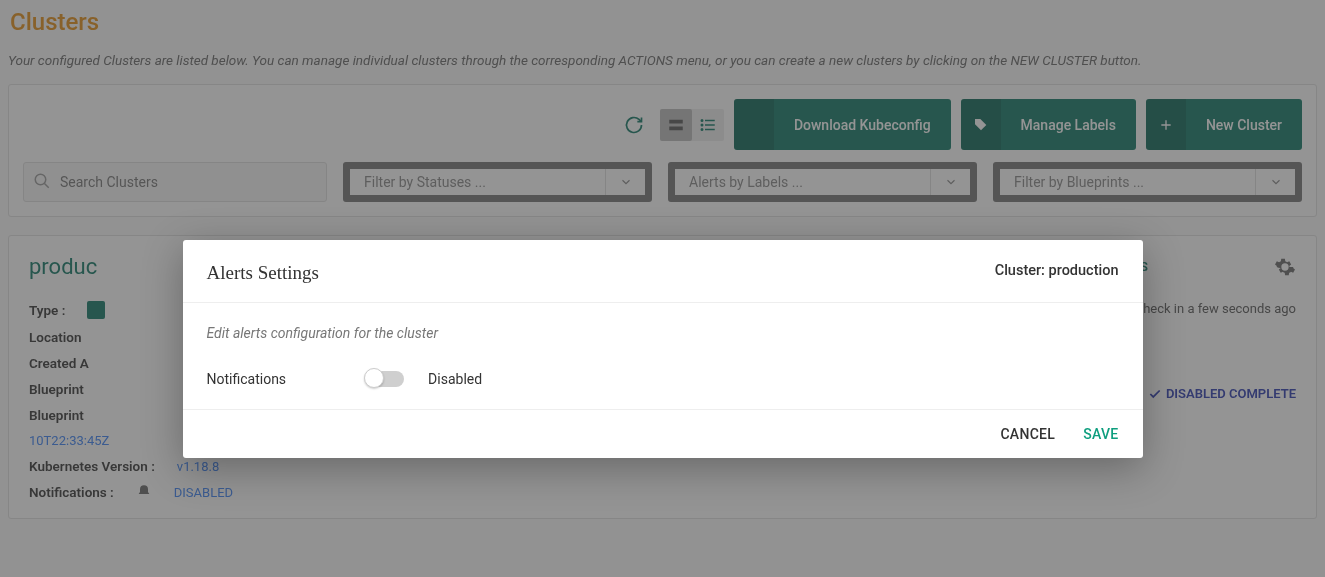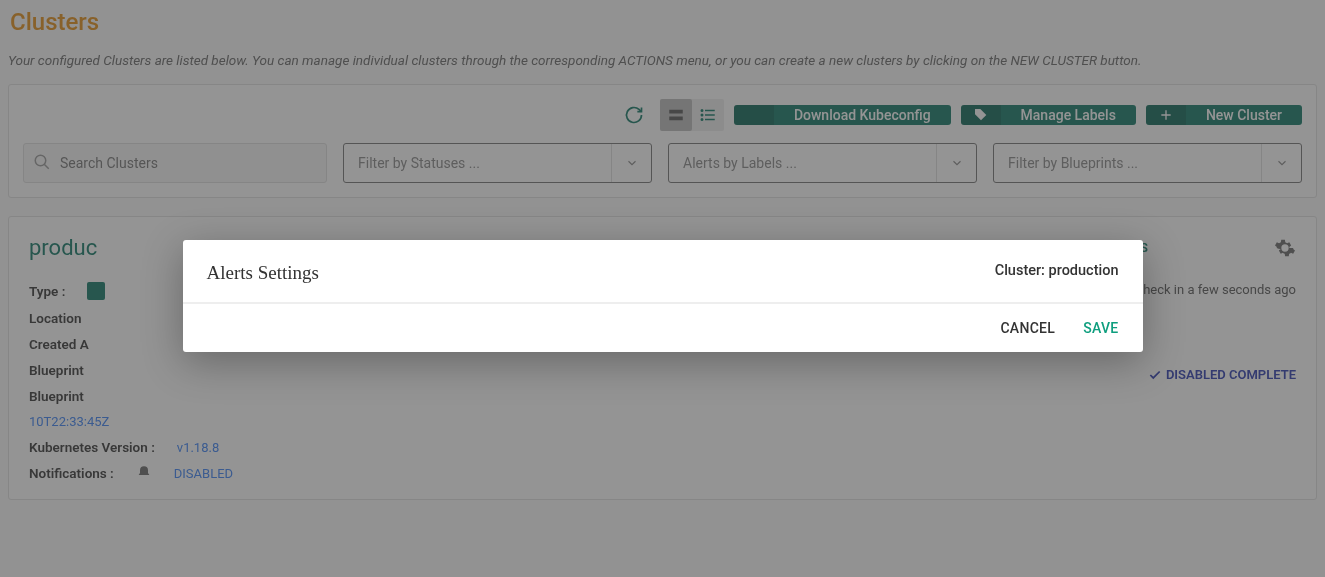--- a/index.html
+++ b/index.html
@@ -11,29 +11,29 @@
 .page-desc { color: #666; font-style: italic; font-size: 13.5px; margin-bottom: 16px; }
 
 .toolbar-card { background: #fff; border: 1px solid #e0e0e0; border-radius: 3px; padding: 14px; margin-bottom: 18px; }
 .toolbar-row1 { display: flex; justify-content: flex-end; gap: 10px; margin-bottom: 12px; align-items: center; }
 .toolbar-row2 { display: flex; gap: 16px; }
 
 .icon-btn { width: 32px; height: 32px; display: inline-flex; align-items: center; justify-content: center; cursor: pointer; border-radius: 2px; }
 .view-toggle { display: inline-flex; background: #eee; border-radius: 2px; }
 .view-toggle .icon-btn.active { background: #bbb; }
 
-.action-btn { background: #0e7764; color: #fff; display: inline-flex; align-items: center; border-radius: 3px; overflow: hidden; cursor: pointer; font-size: 14px; font-weight: 500; height: 20px; }
+.action-btn { background: #0e7764; color: #fff; display: inline-flex; align-items: center; border-radius: 3px; overflow: hidden; cursor: pointer; font-size: 14px; font-weight: 500; height: 51px; }
 .action-btn .btn-icon { width: 40px; height: 100%; background: rgba(0,0,0,0.15); display: inline-flex; align-items: center; justify-content: center; }
 .action-btn .btn-label { padding: 0 20px; }
 
 .search-box { position: relative; width: 304px; }
 .search-box input { width: 100%; height: 40px; border: 1px solid #ddd; border-radius: 3px; padding: 0 12px 0 36px; font-size: 14px; background: #f7f7f7; }
 .search-box .sicon { position: absolute; left: 10px; top: 10px; color: #999; }
 
-.filter-select { flex: 1; height: 40px; border: 1px solid #737373; border-radius: 3px; display: flex; align-items: center; background: #fff; }
+.filter-select { flex: 1; height: 40px; border: 7px solid #737373; border-radius: 3px; display: flex; align-items: center; background: #fff; }
 .filter-select .fs-label { flex: 1; padding: 0 14px; color: #888; font-size: 14px; }
 .filter-select .fs-caret { width: 40px; height: 100%; border-left: 1px solid #ddd; display: flex; align-items: center; justify-content: center; color: #888; }
 
 .cluster-card { background: #fff; border: 1px solid #e0e0e0; border-radius: 3px; padding: 18px 20px; }
 .cluster-header { display: flex; align-items: center; margin-bottom: 22px; }
 .cluster-name { color: #0e7764; font-size: 22px; font-weight: 400; flex: 1; }
 .cluster-tabs { display: flex; gap: 26px; align-items: center; }
 .cluster-tab { color: #0e7764; font-weight: 600; font-size: 13px; display: inline-flex; align-items: center; gap: 6px; cursor: pointer; }
 .cluster-gear { color: #666; cursor: pointer; }
 
@@ -227,18 +227,30 @@
     </div>
   </div>
 </div>
 
 <div class="overlay">
   <div class="modal">
     <div class="modal-header">
       <div class="modal-title">Alerts Settings</div>
       <div class="modal-subtitle">Cluster: production</div>
     </div>
+    <div class="modal-body">
+      <div class="modal-desc">Edit alerts configuration for the cluster</div>
+      <div class="modal-row">
+        <span>Notifications</span>
+        <span style="display:flex;align-items:center;gap:24px;">
+          <span class="toggle">
+              <span class="knob"></span>
+            </span>
+          <span>Disabled</span>
+        </span>
+      </div>
+    </div>
     <div class="modal-footer">
       <span class="mbtn cancel">CANCEL</span>
       <span class="mbtn save">SAVE</span>
     </div>
   </div>
 </div>
 
 </body></html>

